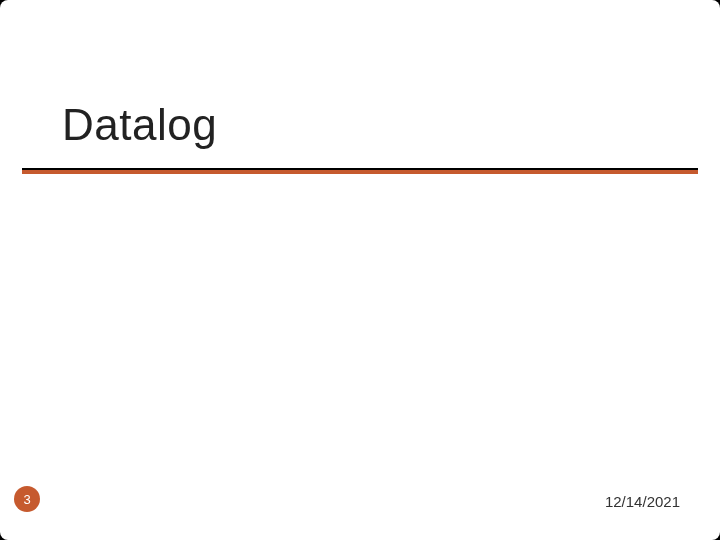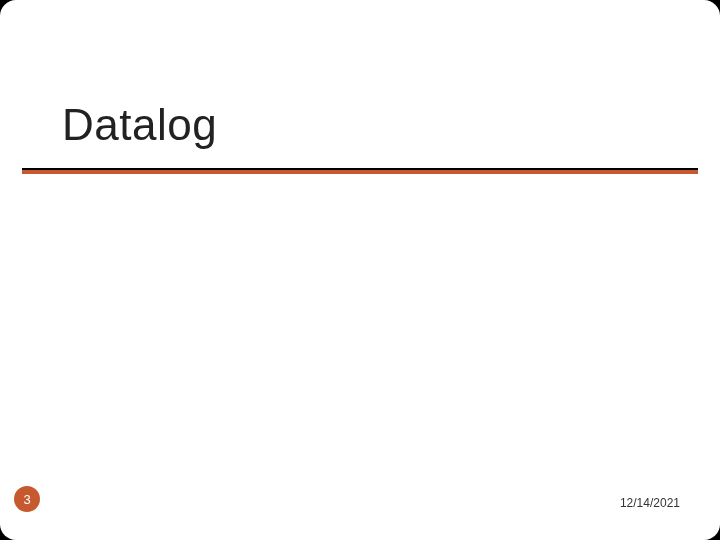--- a/index.html
+++ b/index.html
@@ -6,21 +6,21 @@
   html, body { width: 720px; height: 540px; overflow: hidden; }
   body {
     font-family: Arial, Helvetica, sans-serif;
     background: #000;
   }
   .slide {
     position: relative;
     width: 720px;
     height: 540px;
     background: #fff;
-    border-radius: 16px;
+    border-radius: 8px;
     overflow: hidden;
   }
   .content {
     position: absolute;
     left: 62px;
     right: 40px;
     top: 100px;
   }
   .title {
     font-size: 44px;
@@ -64,21 +64,21 @@
     color: #fff;
     font-size: 13px;
     display: flex;
     align-items: center;
     justify-content: center;
   }
   .date {
     position: absolute;
     right: 40px;
     bottom: 30px;
-    font-size: 12px;
+    font-size: 15px;
     color: #333;
   }
 </style>
 </head>
 <body>
 
 <div class="slide">
   <div class="content">
     <h1 class="title">Datalog</h1>
   </div>

